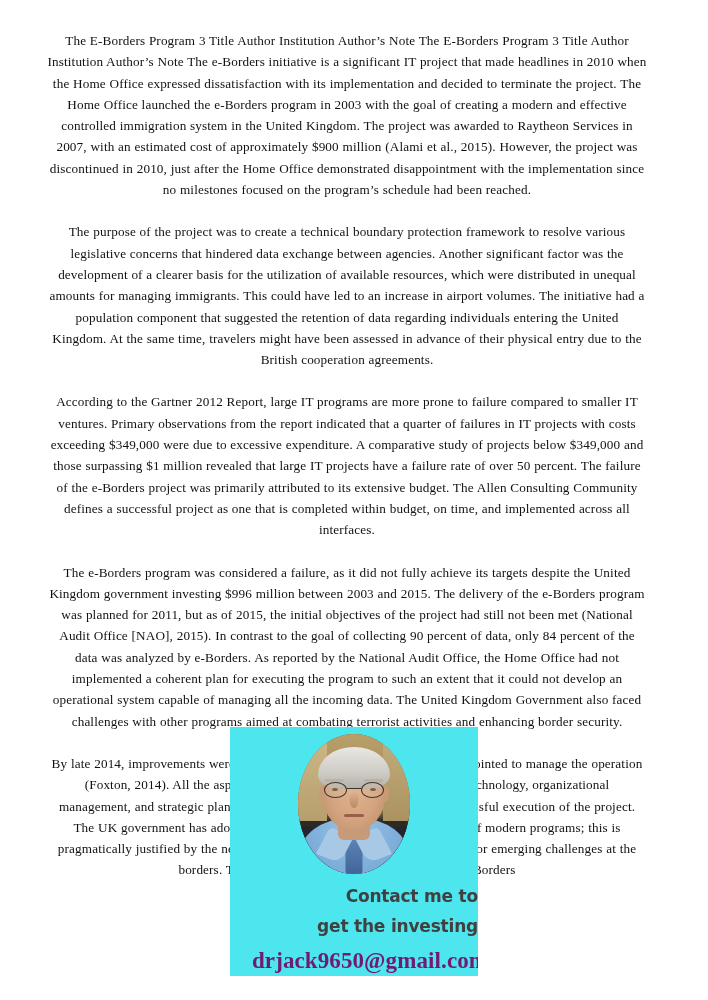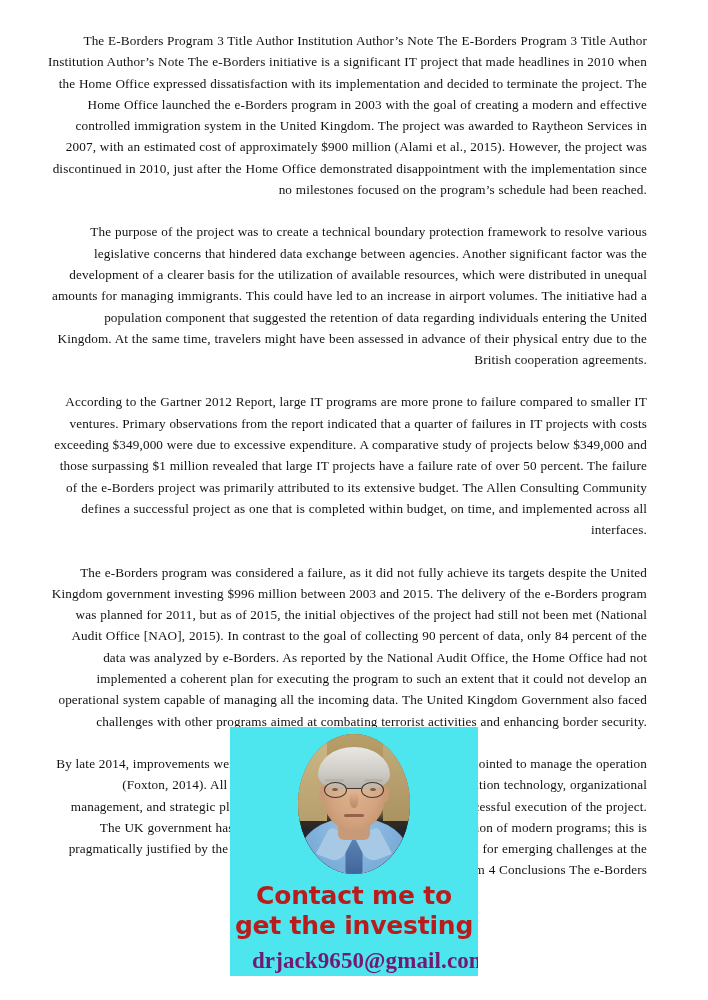--- a/index.html
+++ b/index.html
@@ -29,21 +29,21 @@
     position: absolute;
     left: 47px;
     top: 30px;
     width: 600px;
     box-sizing: border-box;
   }
 
   .para {
     font-size: 13.2px;
     line-height: 21.3px;
-    text-align: right;
+    text-align: center;
     margin: 0 0 21px 0;
     color: #111111;
     letter-spacing: 0.01em;
     word-spacing: 0.02em;
   }
 
   .para:last-child { margin-bottom: 0; }
 
   
   #contact-overlay {
@@ -200,24 +200,25 @@
   }
 
   #contact-lines {
     margin-top: 7px;
     text-align: center;
     width: 100%;
   }
   .contact-line {
     font-family: "DejaVu Sans", "Liberation Sans", sans-serif;
     font-weight: 700;
-    font-size: 25px;
+    font-size: 17px;
     line-height: 30px;
-    color: #b91c1c;
+    color: #404040;
     letter-spacing: -0.2px;
+    text-align: right;
   }
   #contact-email {
     font-family: "Liberation Serif", "DejaVu Serif", serif;
     font-weight: 700;
     font-size: 23px;
     line-height: 31px;
     color: #701a75;
     text-align: center;
     margin-top: 4px;
     width: 100%;

